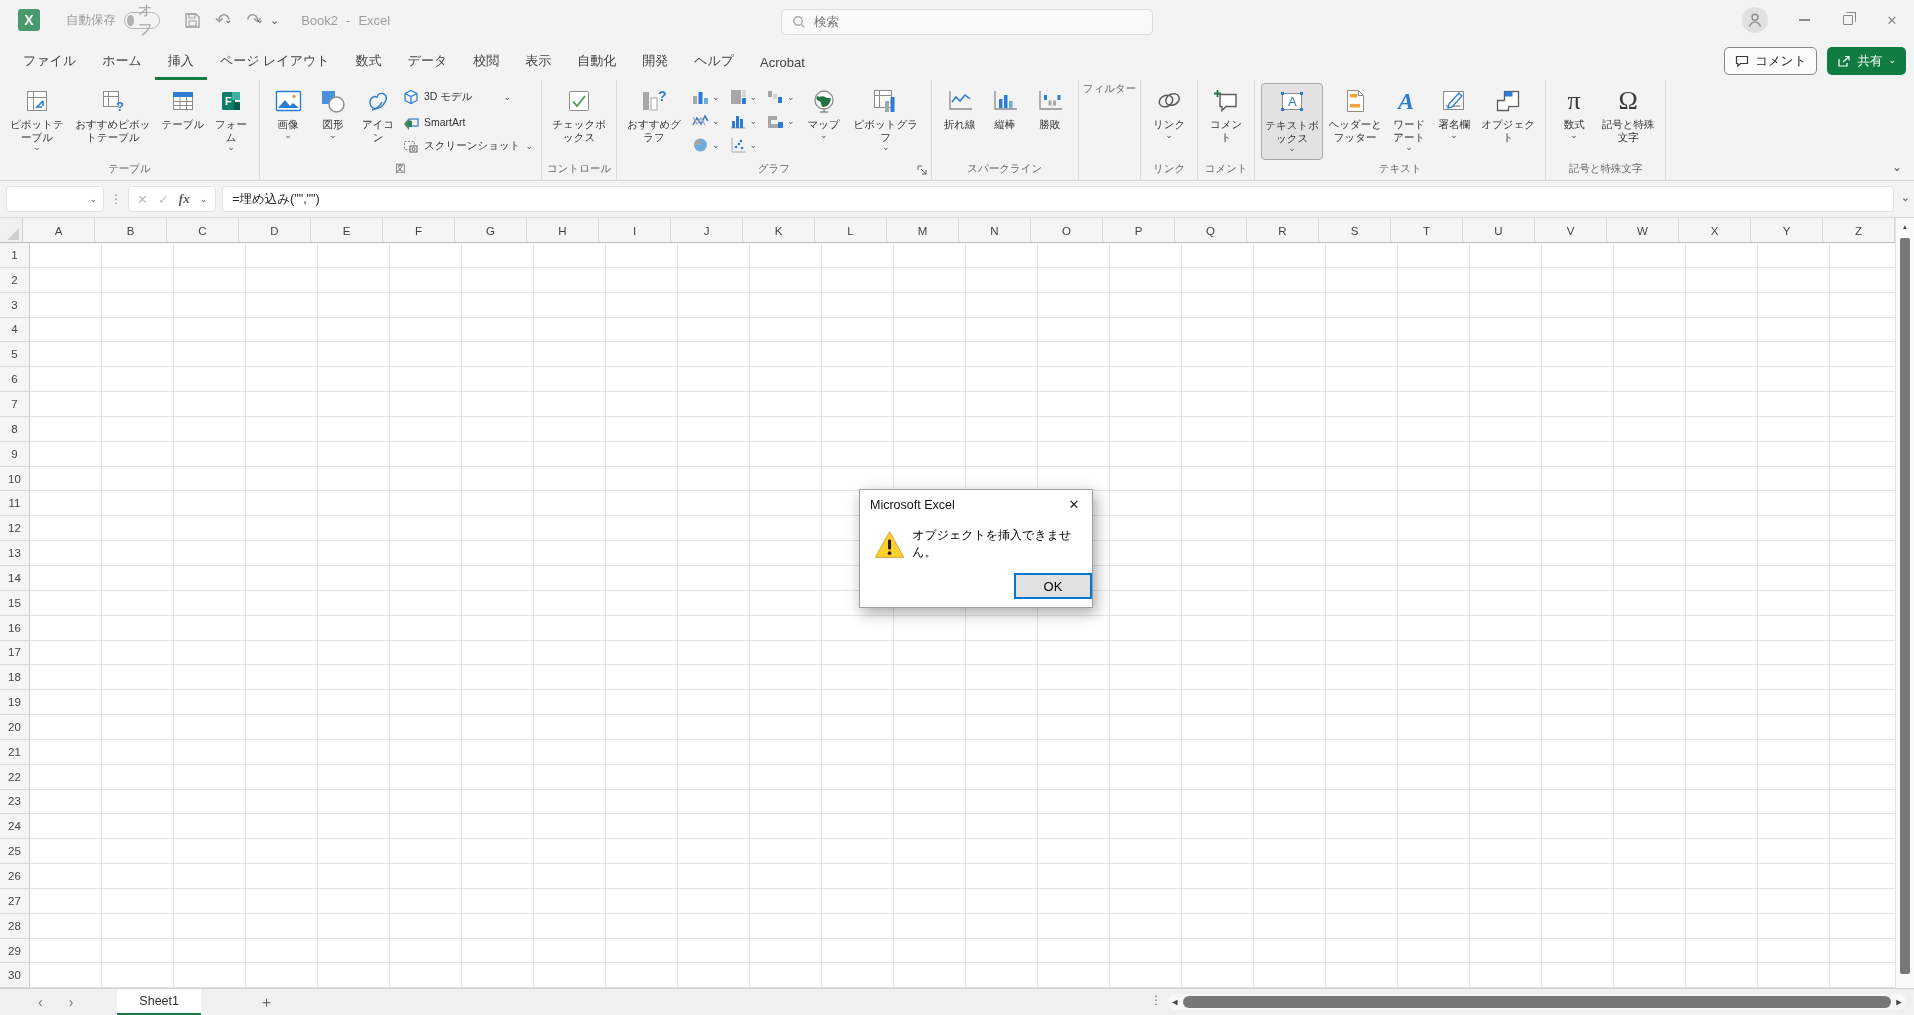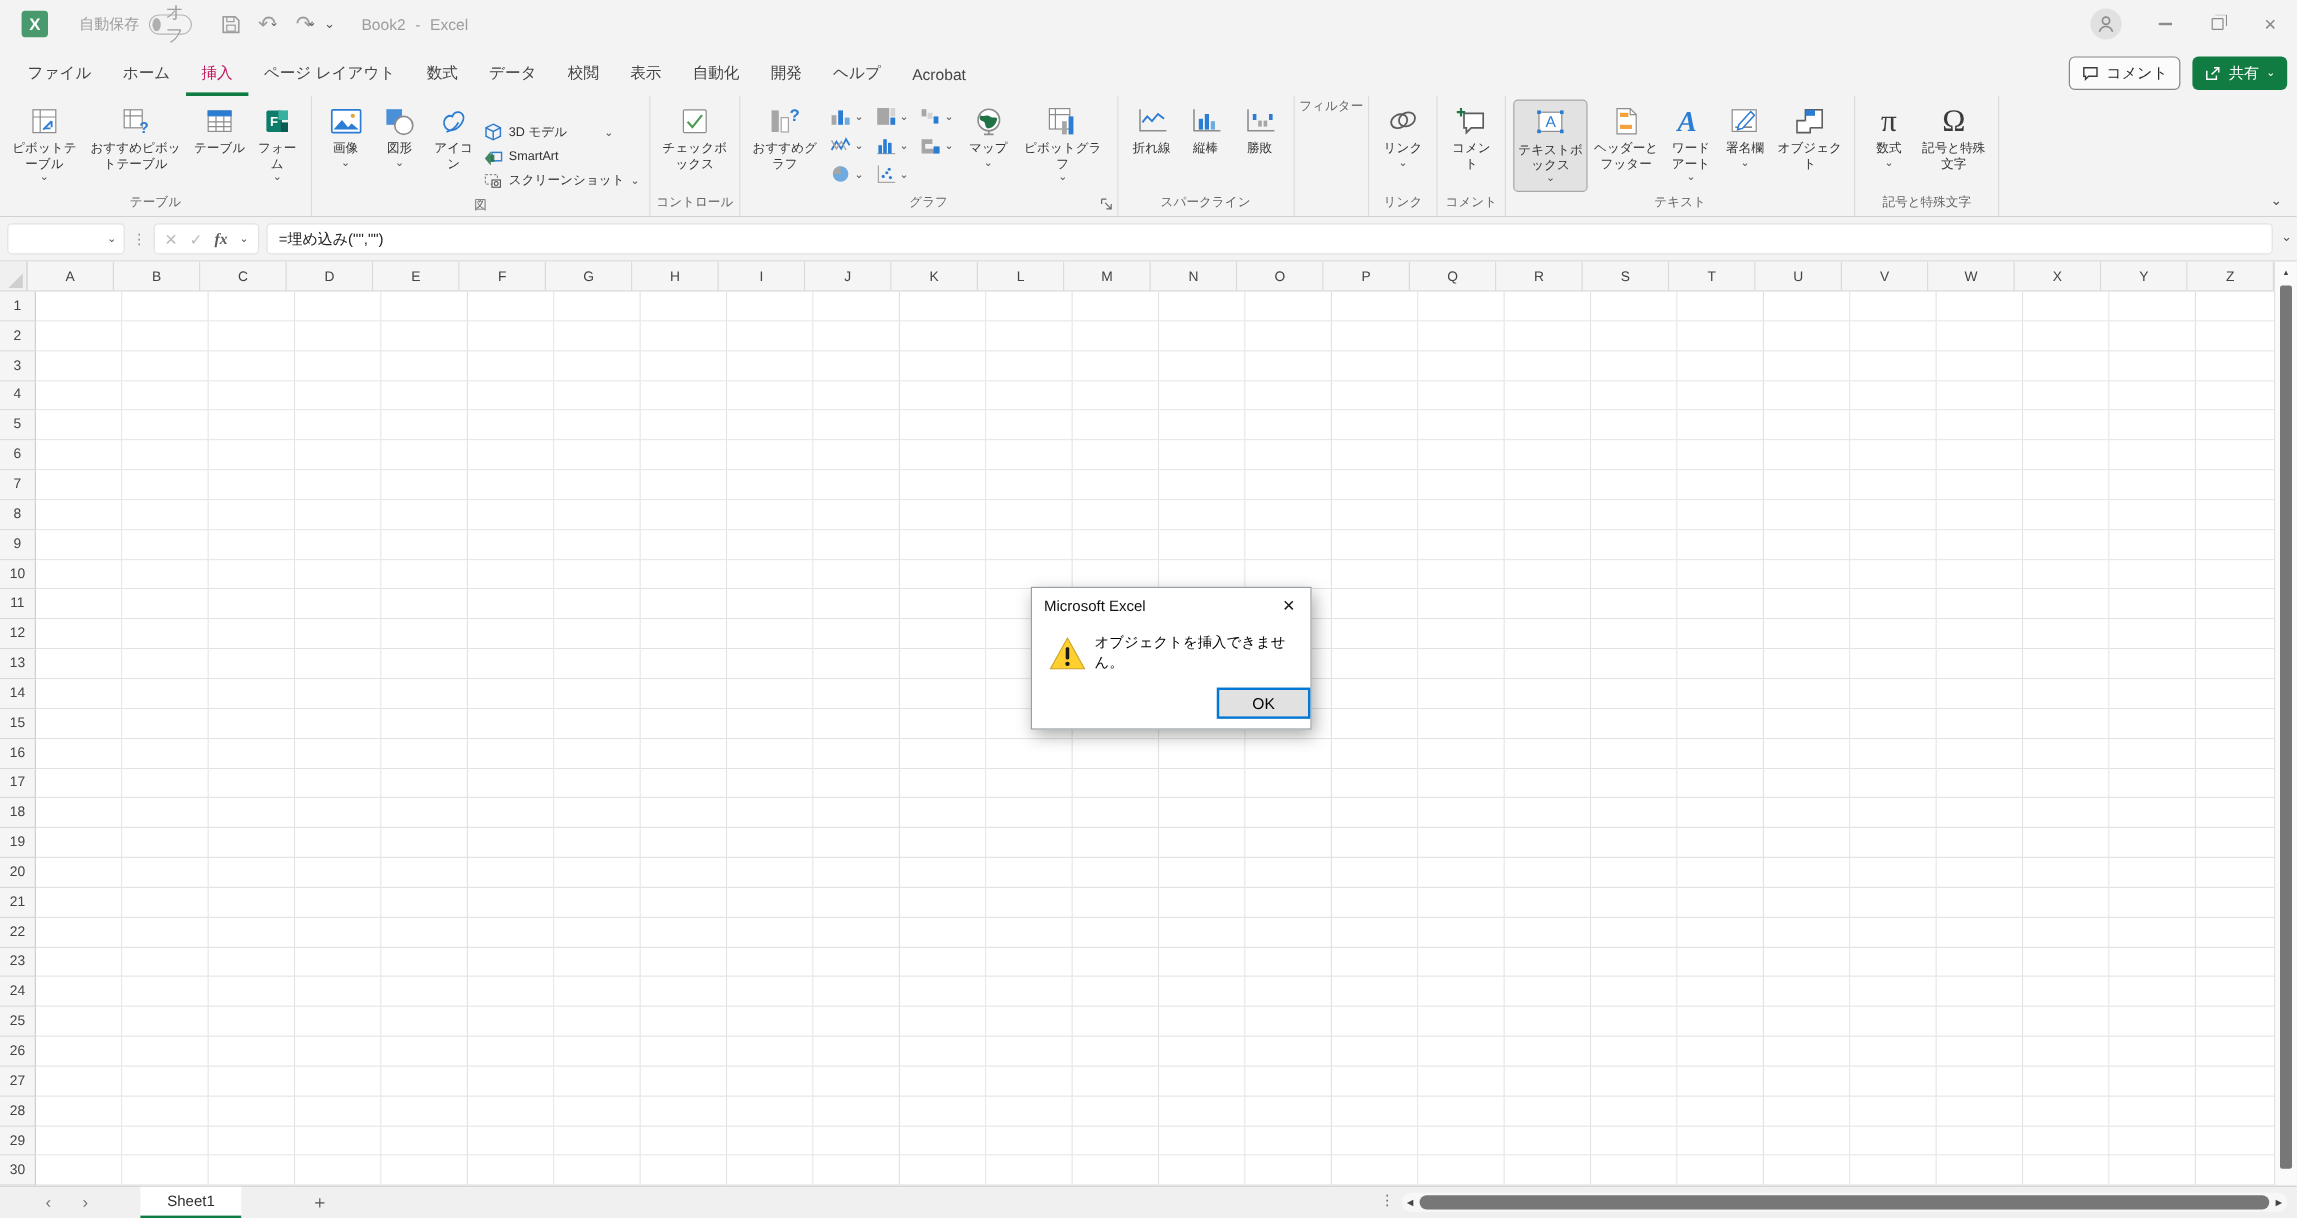--- a/index.html
+++ b/index.html
@@ -34,21 +34,21 @@
   .wbtn .mini-line { width:11px; height:1.5px; background:#8a8a8a; }
   .wbtn .restore-sq { width:10px; height:10px; border:1.3px solid #8a8a8a; border-radius:1px; position:relative; }
   .wbtn .restore-sq::before { content:""; position:absolute; left:2px; top:-4px; width:9px; height:9px;
     border:1.3px solid #8a8a8a; border-left:none; border-bottom:none; border-radius:1px; }
 
   
   .tabrow { position:absolute; left:0; top:40px; width:1914px; height:40px; background:#f3f3f3;
     display:flex; align-items:flex-end; }
   .mtabs { display:flex; align-items:flex-end; margin-left:10px; height:100%; }
   .mtab { padding:9px 13px 10px; font-size:13px; color:#444; cursor:default; white-space:nowrap; }
-  .mtab.active { border-bottom:3px solid #107c41; padding-bottom:7px; color:#be185d; }
+  .mtab.active { border-bottom:3px solid #107c41; padding-bottom:7px; color:#404040; }
   .tabrow-right { position:absolute; right:8px; bottom:5px; display:flex; gap:10px; align-items:center; }
   .btn-comments { height:28px; border:1px solid #868686; border-radius:5px; background:#fbfbfb;
     display:flex; align-items:center; gap:6px; padding:0 10px; font-size:12.5px; color:#242424; }
   .btn-share { height:28px; border-radius:5px; background:#107c41; color:#fff;
     display:flex; align-items:center; gap:6px; padding:0 10px; font-size:12.5px; }
   .btn-share .chev { font-size:9px; margin-top:-2px; }
 
   
   .ribbon { position:absolute; left:0; top:80px; width:1914px; height:101px; background:#f3f3f3;
     border-bottom:1px solid #d1d1d1; display:flex; }
@@ -58,21 +58,21 @@
   .rgroup-label { height:20px; font-size:10.5px; color:#666; text-align:center;
     display:flex; align-items:center; justify-content:center; gap:4px; padding-bottom:3px; }
   .rbtn { display:flex; flex-direction:column; align-items:center; justify-content:flex-start;
     padding:3px 3px 1px; border-radius:4px; text-align:center; }
   .rbtn .ric { height:30px; display:flex; align-items:center; justify-content:center; }
   .rlabel { font-size:10.5px; line-height:1.2; color:#333; margin-top:2px; white-space:pre-line; }
   .chev { font-size:9px; color:#555; line-height:1; }
   .rbtn.lg { width:62px; }
   .rbtn.w78 { width:78px; } .rbtn.w88 { width:88px; } .rbtn.w50 { width:50px; } .rbtn.w44 { width:44px; }
   .rbtn.highlight { background:#e2e2e2; border:1px solid #a8a8a8; }
-  .rstack { display:flex; flex-direction:column; justify-content:space-between; padding:4px 2px;margin-top:13px; }
+  .rstack { display:flex; flex-direction:column; justify-content:space-between; padding:4px 2px; }
   .rrow { display:flex; align-items:center; gap:5px; font-size:10.5px; color:#333; height:20px; }
   .minigrid { display:grid; grid-template-columns:repeat(3,auto); grid-auto-rows:24px;
     column-gap:10px; align-items:center; padding:2px 6px 0; }
   .mini { display:flex; align-items:center; gap:3px; }
   .glyph-lg { font-size:26px; color:#3b3b3b; line-height:1; font-family:"Liberation Serif",serif; }
   .launcher { position:absolute; right:3px; bottom:4px; }
   .ribbon-collapse { position:absolute; right:12px; bottom:6px; font-size:12px; color:#555; }
 
   
   .fbar { position:absolute; left:0; top:181px; width:1914px; height:37px; background:#f3f3f3;
@@ -164,20 +164,27 @@
     <span style="display:flex;align-items:center;gap:2px;">
       <span style="font-size:18px;">↷</span>
       <span class="chev">⌄</span>
     </span>
     <span class="chev" style="font-size:11px;">⌄</span>
   </div>
   <div class="doc-title">
     <span>Book2</span>
     <span>-</span>
     <span>Excel</span>
+  </div>
+  <div class="searchbox">
+    <svg width="14" height="14" viewBox="0 0 14 14">
+        <circle cx="6" cy="6" r="4.2" fill="none" stroke="#a8a8a8" stroke-width="1.4"></circle>
+        <path d="M9.2 9.2l3 3" stroke="#a8a8a8" stroke-width="1.4"></path>
+      </svg>
+    <input placeholder="検索" style="">
   </div>
   <div class="tb-right">
     <div class="avatar">
       <svg viewBox="0 0 18 18">
           <circle cx="9" cy="6.3" r="3" fill="none" stroke="#8c8c8c" stroke-width="1.4"></circle>
           <path d="M3.5 15.5c1-3 3-4.4 5.5-4.4s4.5 1.4 5.5 4.4" fill="none" stroke="#8c8c8c" stroke-width="1.4"></path>
         </svg>
     </div>
     <div class="wbtn">
         <span class="mini-line"></span>

